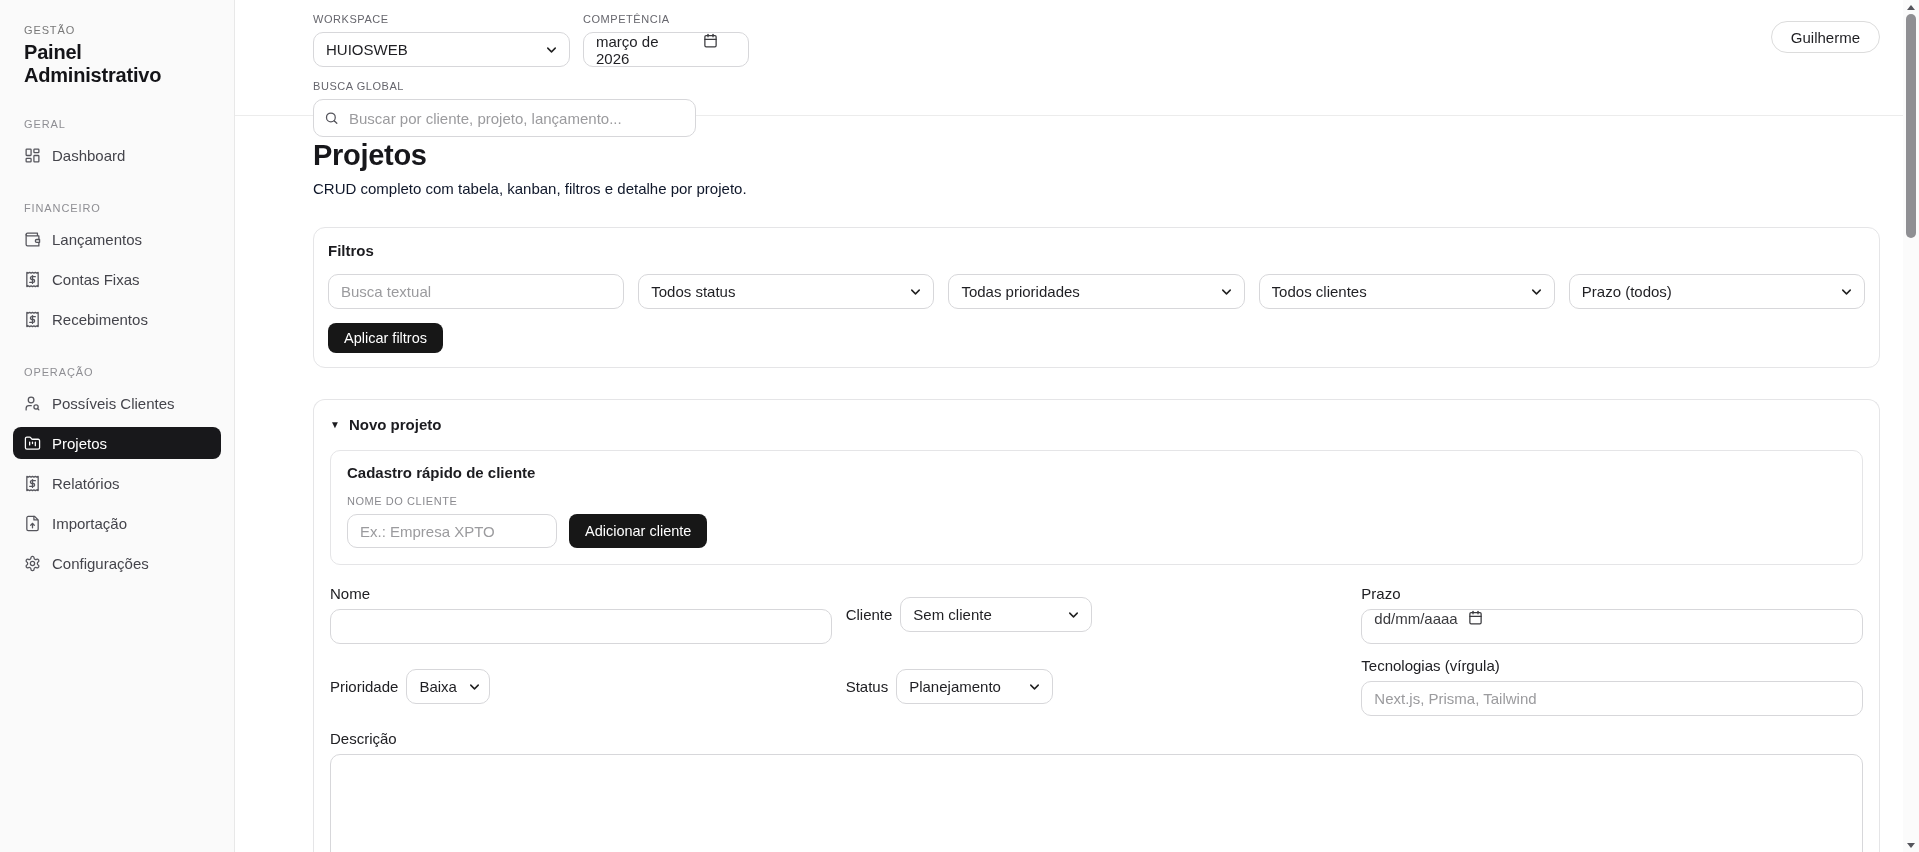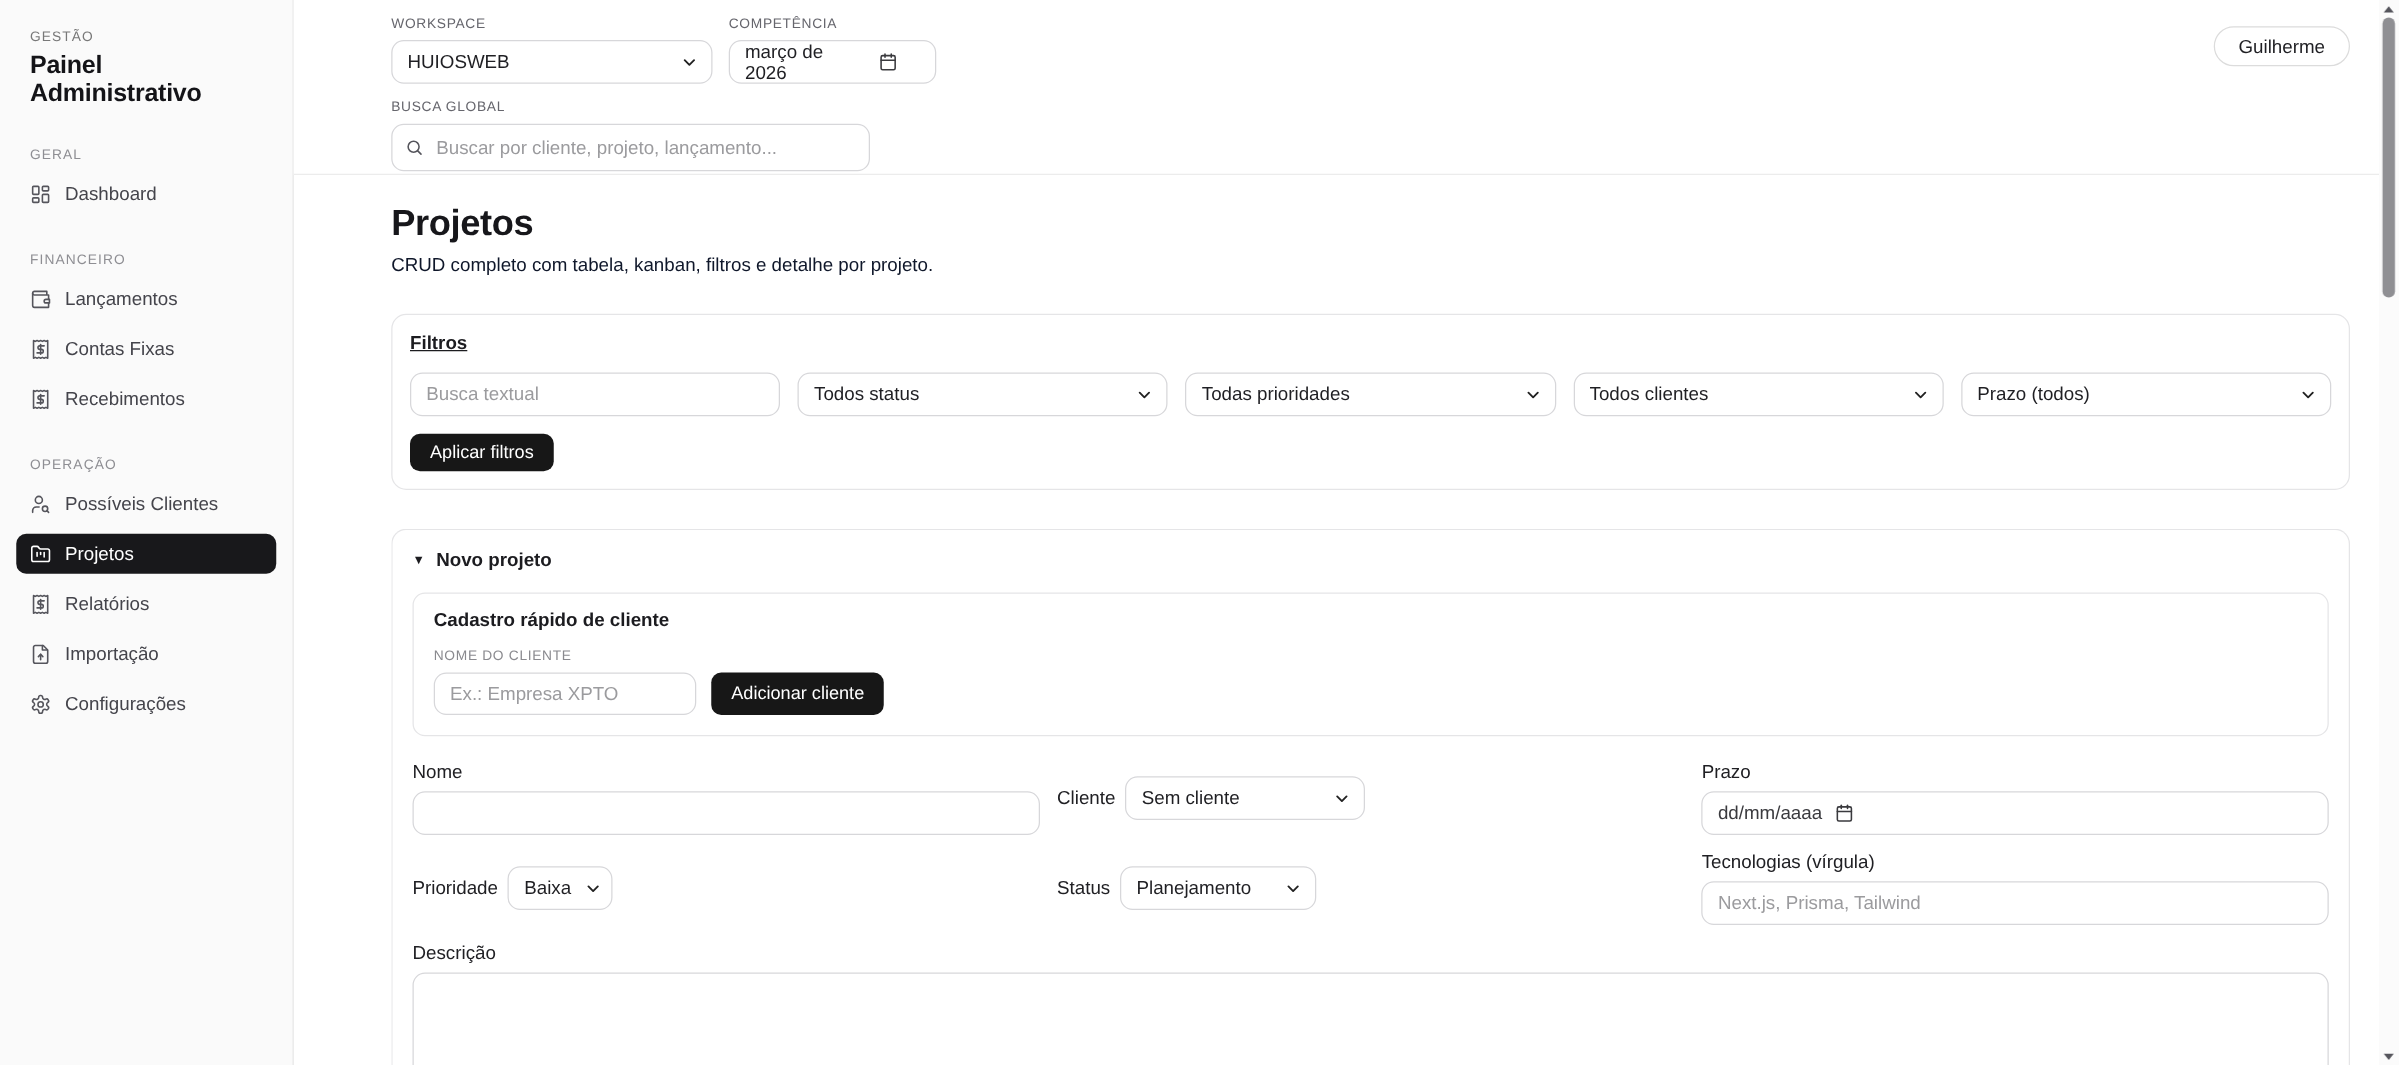--- a/index.html
+++ b/index.html
@@ -29,21 +29,21 @@
   }
   .sb-item .sb-ico { display: flex; align-items: center; color: #55555c; }
   .sb-item.active { background: #18181b; color: #ffffff; }
   .sb-item.active .sb-ico { color: #ffffff; }
 
   
   .main { flex: 1; display: flex; flex-direction: column; min-width: 0; }
 
   .topbar {
     position: relative;
-    height: 140px; padding: 13px 39px 0 78px;
+    height: 116px; padding: 13px 39px 0 78px;
     border-bottom: 1px solid #ececec; background: #fff;
   }
   .topbar-row { display: flex; gap: 13px; }
   .fgroup { display: flex; flex-direction: column; }
   .flabel { font-size: 11px; color: #66666d; letter-spacing: .05em; margin-bottom: 7px; }
   .ctl {
     height: 35px; border: 1px solid #d7d7da; border-radius: 10px;
     background: #fff; font-size: 15px; color: #1f1f23;
     padding: 0 12px; font-family: inherit; outline: none;
   }
@@ -52,21 +52,21 @@
   .selwrap select {
     appearance: none; -webkit-appearance: none; -moz-appearance: none;
     width: 100%; padding-right: 32px; cursor: pointer;
   }
   .selwrap .chev {
     position: absolute; right: 11px; top: 50%; transform: translateY(-50%);
     display: flex; color: #222; pointer-events: none;
   }
   .ws-sel { width: 257px; }
   .datefield {
-    display: flex; align-items: center; gap: 10px;
+    display: flex; gap: 10px;
     height: 35px; border: 1px solid #d7d7da; border-radius: 10px;
     background: #fff; font-size: 15px; padding: 0 12px; cursor: text;
   }
   .comp-field { width: 166px; }
   .comp-field .cal { margin-left: auto; margin-right: 18px; }
   .cal { display: flex; color: #3a3a3e; }
   .search-group { margin-top: 13px; }
   .searchwrap { position: relative; width: 383px; }
   .searchwrap .mag { position: absolute; left: 11px; top: 50%; transform: translateY(-50%); display: flex; color: #55555c; }
   .search-input { width: 383px; height: 38px; padding-left: 35px; }
@@ -77,21 +77,21 @@
   }
 
   .content { flex: 1; padding: 23px 39px 0 78px; overflow: hidden; }
   .page-title { margin: 0; font-size: 29px; font-weight: 700; color: #17171b; letter-spacing: -0.01em; }
   .page-subtitle { margin-top: 8px; font-size: 15px; color: #0f172a; }
 
   .card { background: #fff; border: 1px solid #e5e5e7; border-radius: 12px; }
 
   
   .filters-card { margin-top: 30px; padding: 14px; }
-  .filters-title { font-size: 15px; font-weight: 700; color: #1c1c20; text-decoration: underline; }
+  .filters-title { font-size: 15px; font-weight: 700; color: #1c1c20; }
   .filters-row { display: flex; gap: 14px; margin-top: 15px; }
   .filters-row > .frow-item { flex: 1; min-width: 0; }
   .filters-row .ctl, .filters-row select { width: 100%; }
   .btn-dark {
     display: inline-flex; align-items: center;
     background: #171717; color: #fff; border: none; border-radius: 8px;
     font-size: 14.5px; font-family: inherit; cursor: pointer; padding: 0 16px;
   }
   .apply-btn { margin-top: 14px; height: 30px; }
 

